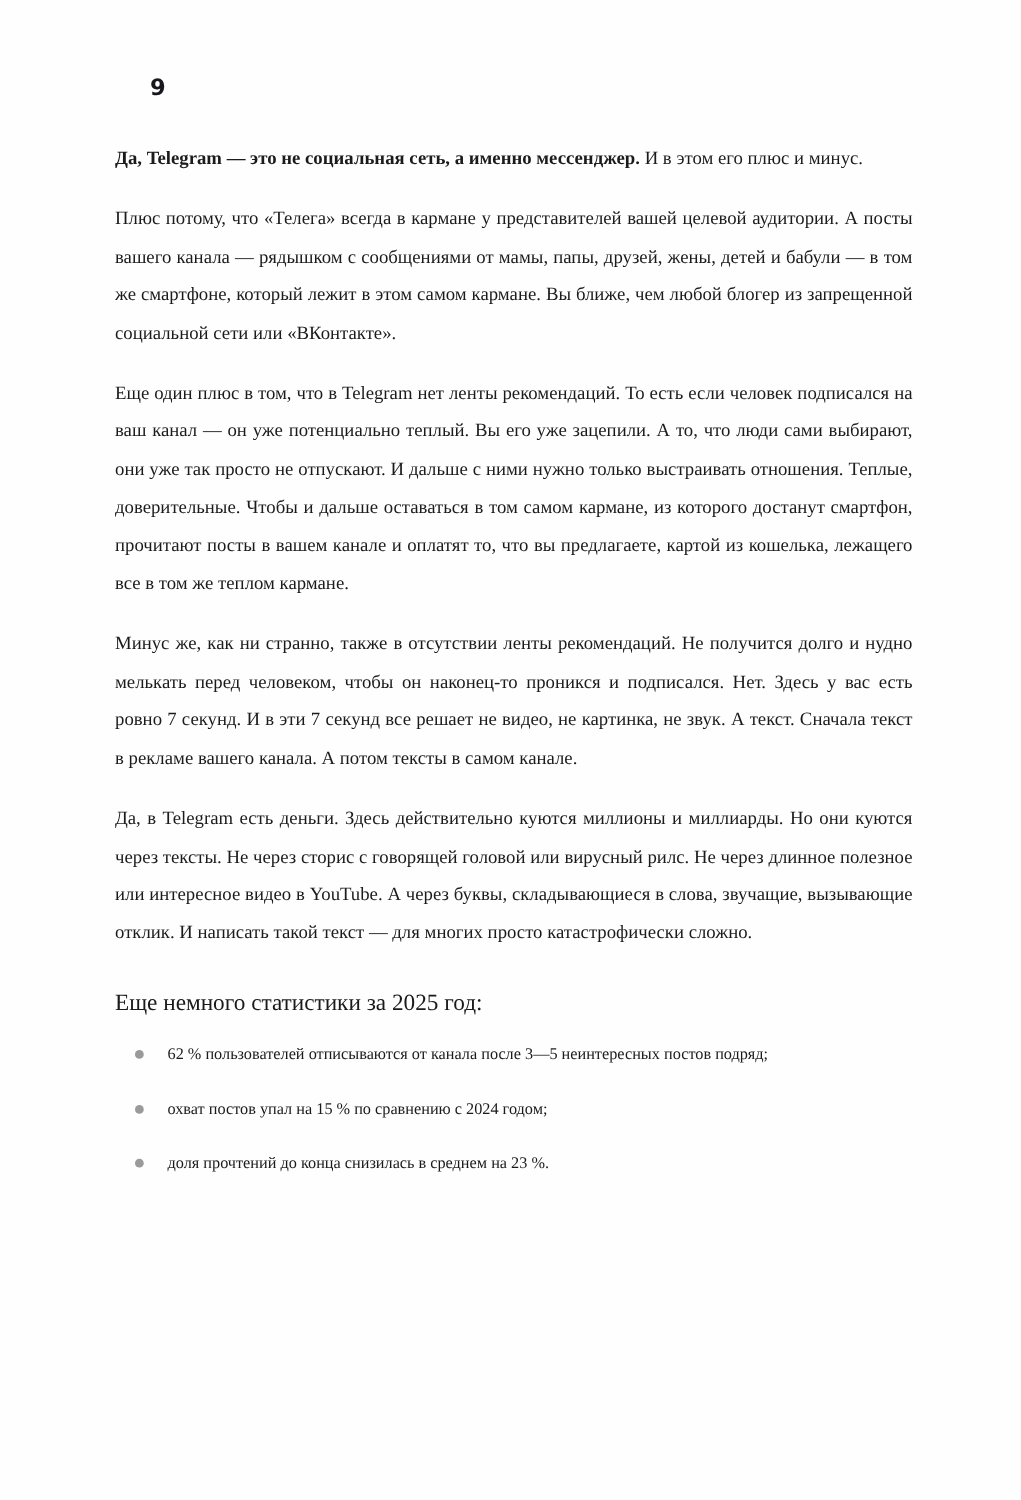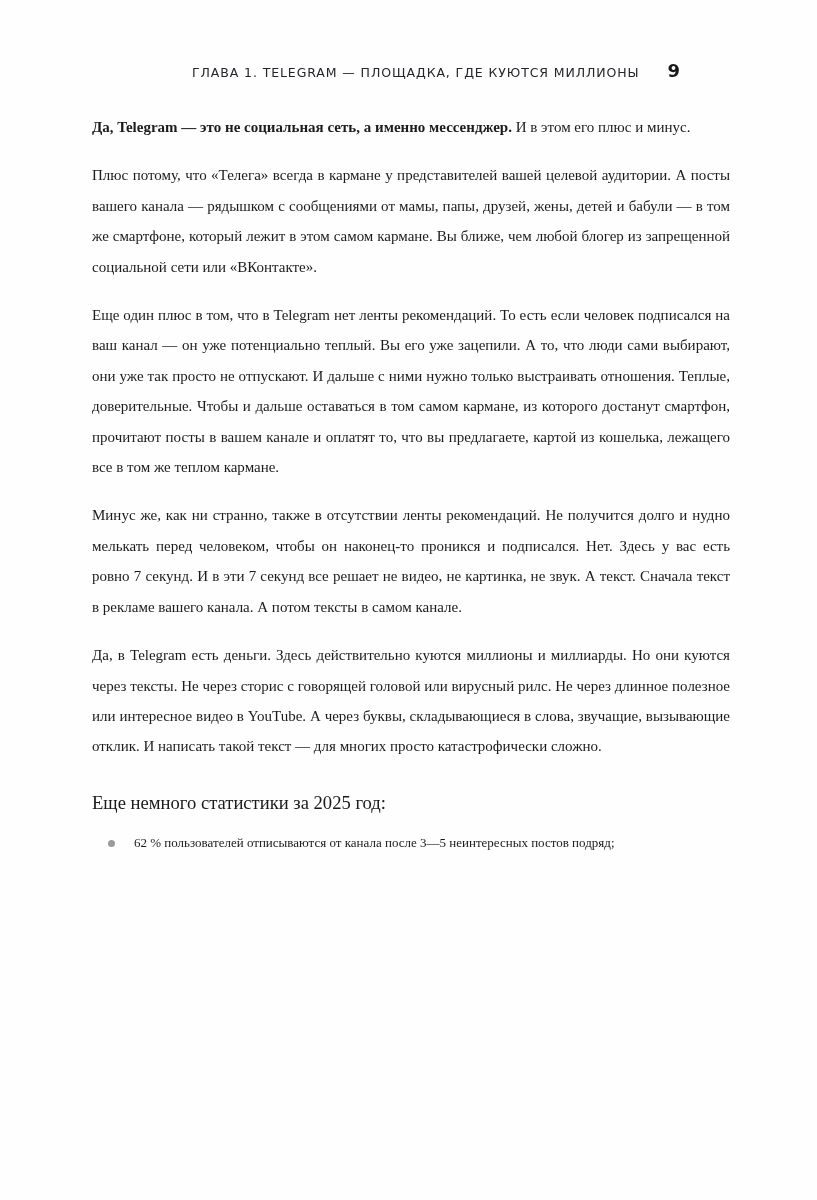--- a/index.html
+++ b/index.html
@@ -104,21 +104,20 @@
     border-radius: 50%;
     background: #9a9a9a;
   }
 </style>
 </head>
 <body>
 
 <div class="page">
 
   <div class="running-head">
-    <span class="rh-text">ГЛАВА 1. TELEGRAM — ПЛОЩАДКА, ГДЕ КУЮТСЯ МИЛЛИОНЫ</span>
     <span class="folio">9</span>
   </div>
 
   <div class="content">
 
     <p class="lead-bold">
       <span class="bold-run">Да, Telegram — это не социальная сеть, а именно мессенджер.</span><span> И в этом его плюс и минус.</span>
     </p>
 
     <p>Плюс потому, что «Телега» всегда в кармане у представителей вашей целевой аудитории. А посты вашего канала — рядышком с сообщениями от мамы, папы, друзей, жены, детей и бабули — в том же смартфоне, который лежит в этом самом кармане. Вы ближе, чем любой блогер из запрещенной социальной сети или «ВКонтакте».</p>
@@ -126,16 +125,24 @@
     <p>Минус же, как ни странно, также в отсутствии ленты рекомендаций. Не получится долго и нудно мелькать перед человеком, чтобы он наконец-то проникся и подписался. Нет. Здесь у вас есть ровно 7 секунд. И в эти 7 секунд все решает не видео, не картинка, не звук. А текст. Сначала текст в рекламе вашего канала. А потом тексты в самом канале.</p>
     <p>Да, в Telegram есть деньги. Здесь действительно куются миллионы и миллиарды. Но они куются через тексты. Не через сторис с говорящей головой или вирусный рилс. Не через длинное полезное или интересное видео в YouTube. А через буквы, складывающиеся в слова, звучащие, вызывающие отклик. И написать такой текст — для многих просто катастрофически сложно.</p>
 
     <h3 class="subhead">Еще немного статистики за 2025 год:</h3>
 
     <ul class="bullets">
       <li>
         <span class="dot"></span>
         <span>62 % пользователей отписываются от канала после 3—5 неинтересных постов подряд;</span>
       </li>
+      <li>
+        <span class="dot"></span>
+        <span>охват постов упал на 15 % по сравнению с 2024 годом;</span>
+      </li>
+      <li>
+        <span class="dot"></span>
+        <span>доля прочтений до конца снизилась в среднем на 23 %.</span>
+      </li>
     </ul>
 
   </div>
 </div>
 
 </body></html>

